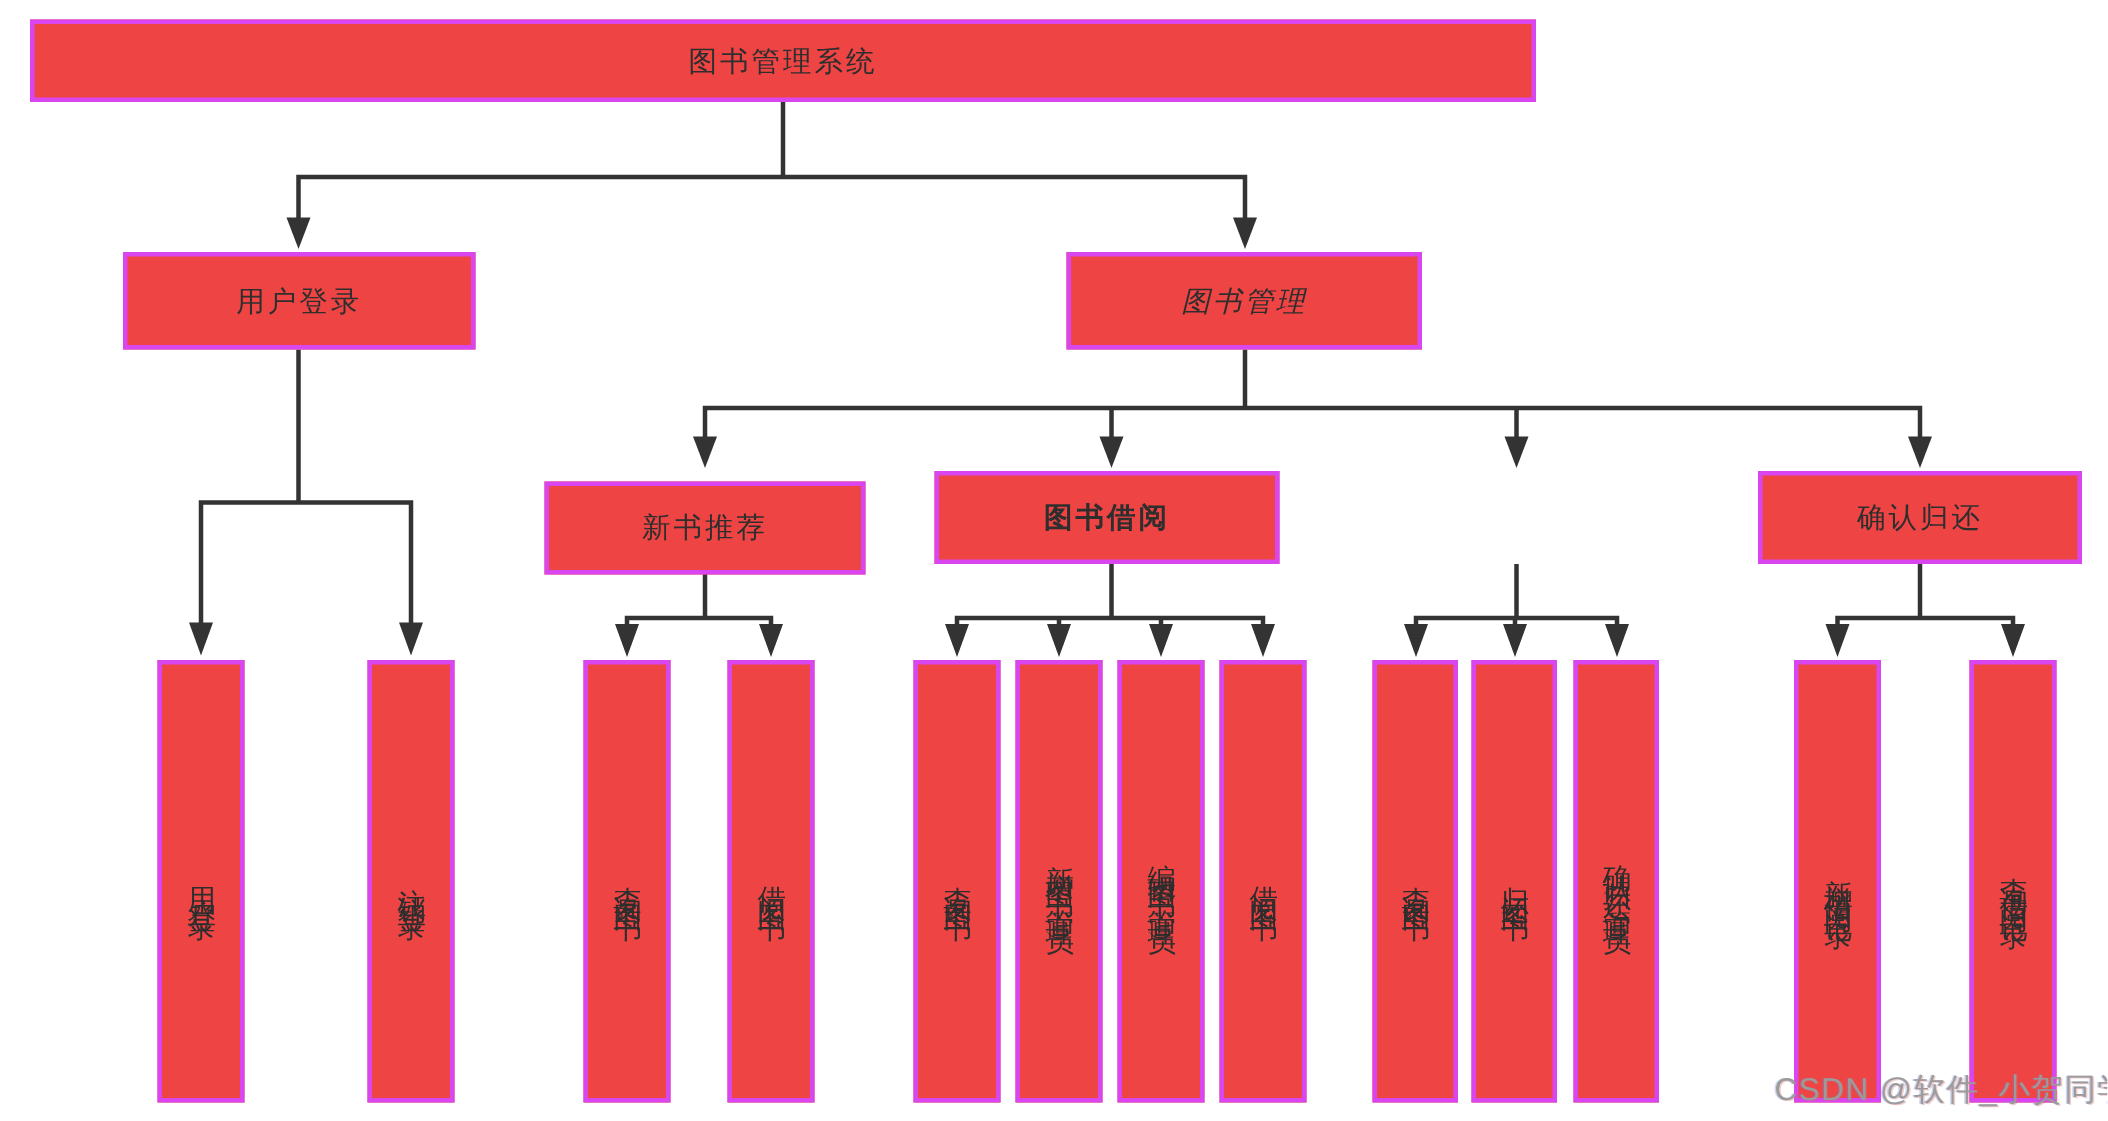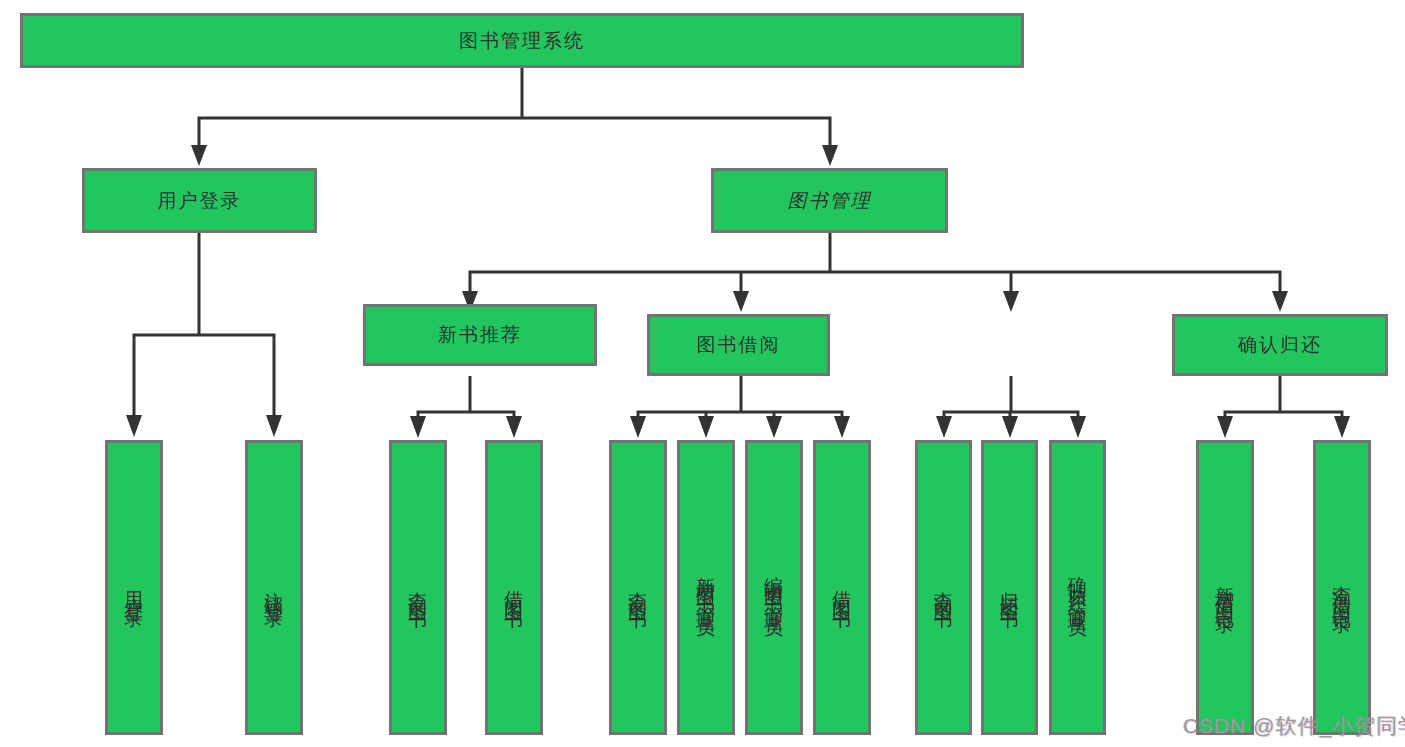--- a/index.html
+++ b/index.html
@@ -9,22 +9,22 @@
     height: 747px;
     background: #ffffff;
     font-family: "Liberation Sans", "DejaVu Sans", sans-serif;
     color: #2e2e2e;
     overflow: hidden;
   }
   #connectors { position: absolute; left: 0; top: 0; width: 1405px; height: 747px; }
   .node {
     position: absolute;
     box-sizing: border-box;
-    background: #22c55e;
-    border: 3px solid #737373;
+    background: #ef4444;
+    border: 3px solid #d946ef;
     display: flex;
     align-items: center;
     justify-content: center;
     font-size: 19px;
     letter-spacing: 2px;
     color: #2e2e2e;
     white-space: nowrap;
   }
   .vbox {
     writing-mode: vertical-rl;
@@ -107,24 +107,24 @@
     <span>图书管理系统</span>
   </div>
 
   <div class="node" style="left:82px; top:168px; width:235px; height:65px;">
     <span>用户登录</span>
   </div>
   <div class="node" style="left:711px; top:168px; width:237px; height:65px;font-style:italic;">
     <span>图书管理</span>
   </div>
 
-  <div class="node" style="left:363px; top:304px; width:234px; height:62px;">
+  <div class="node" style="left:363px; top:321px; width:214px; height:62px;">
     <span>新书推荐</span>
   </div>
-  <div class="node" style="left:647px; top:314px; width:183px; height:62px;">
+  <div class="node" style="left:623px; top:314px; width:230px; height:62px;font-weight:bold;">
     <span>图书借阅</span>
   </div>
   <div class="node" style="left:1172px; top:314px; width:216px; height:62px;">
     <span>确认归还</span>
   </div>
 
   <div class="node vbox" style="left:105px; top:440px; width:58px; height:295px;">用户登录</div>
   <div class="node vbox" style="left:245px; top:440px; width:58px; height:295px;">注销登录</div>
 
   <div class="node vbox" style="left:389px; top:440px; width:58px; height:295px;">查询图书</div>

